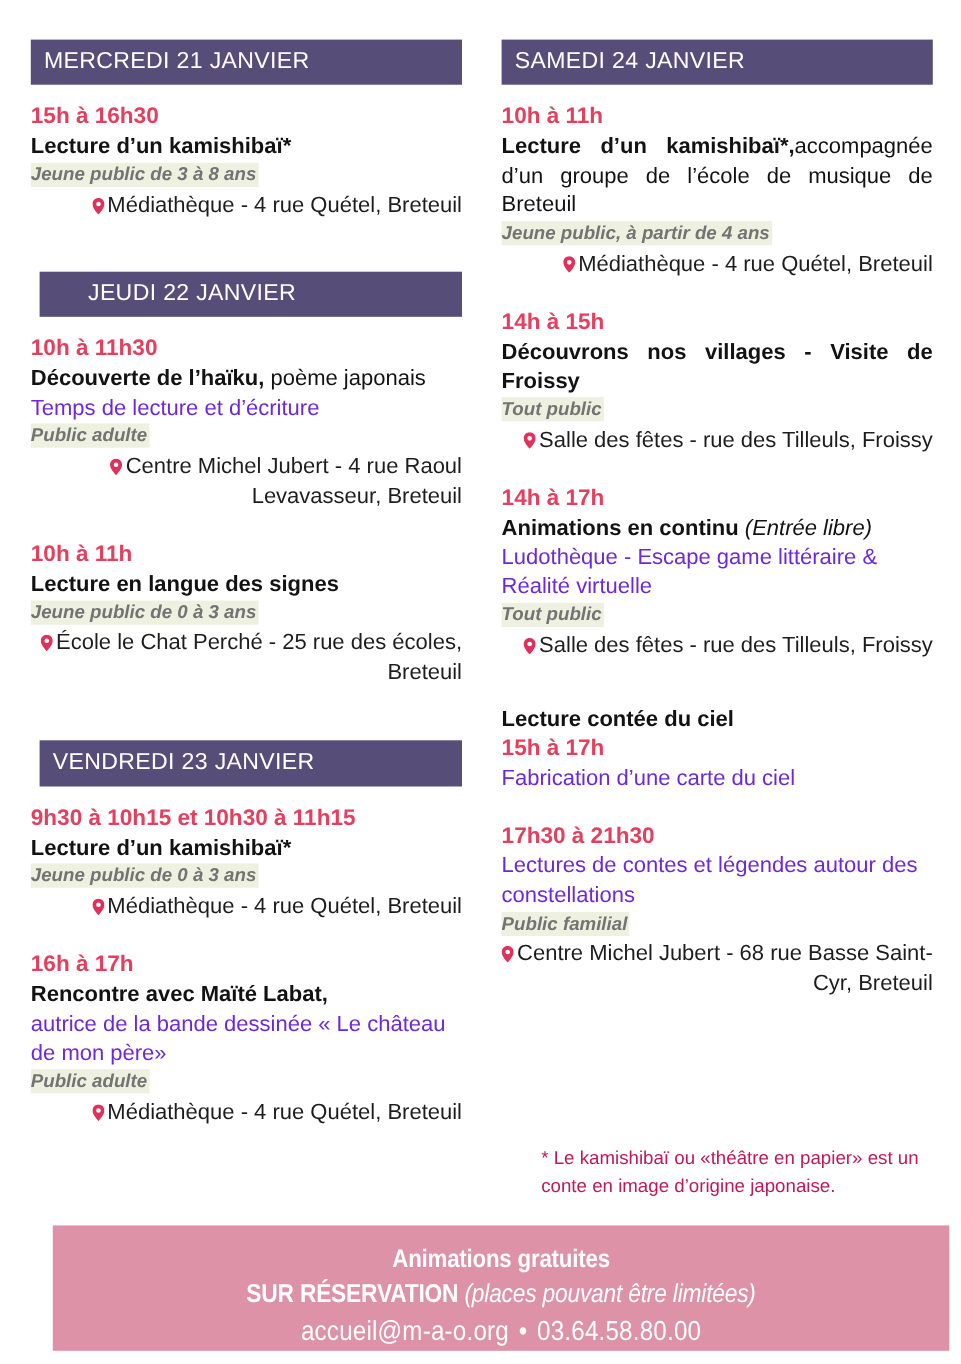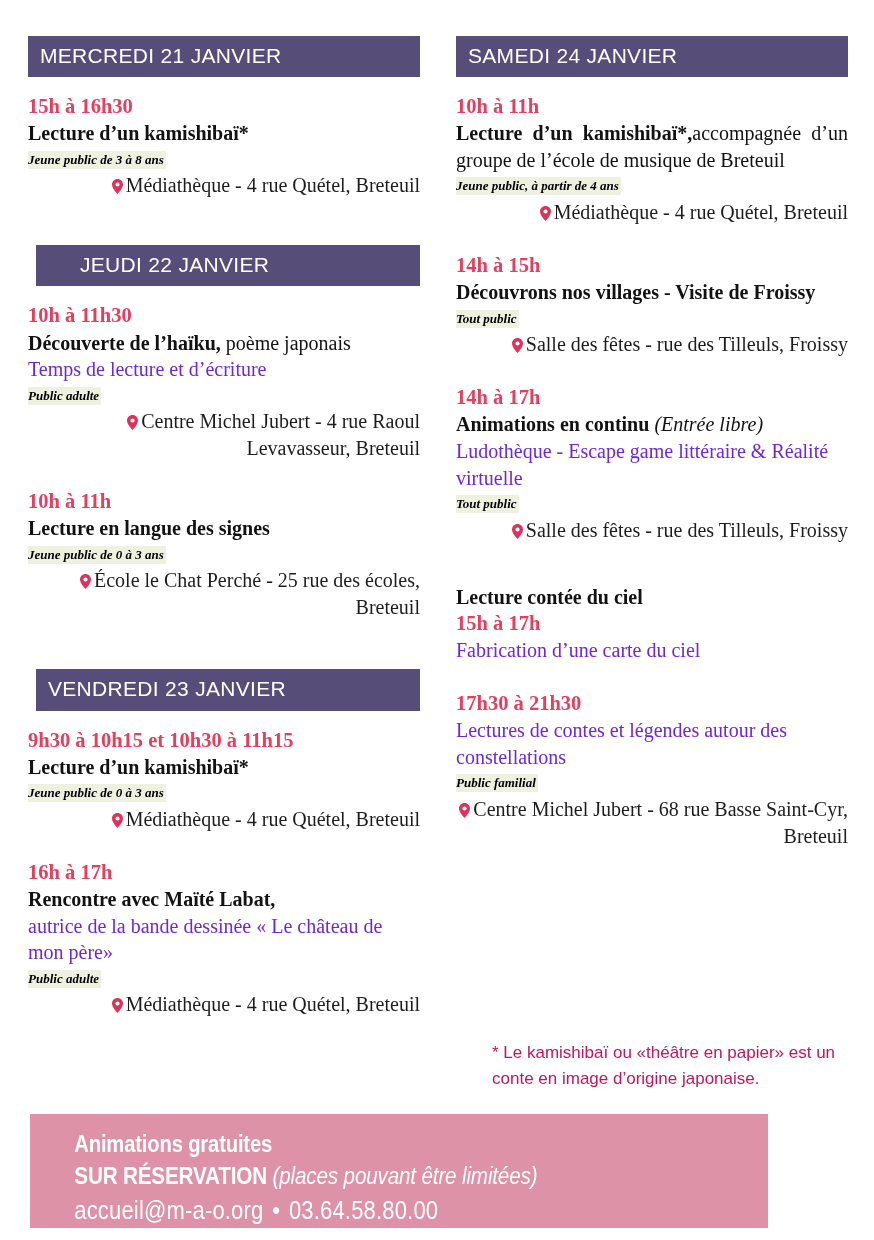--- a/index.html
+++ b/index.html
@@ -46,21 +46,20 @@
     line-height: 1.05;
     box-sizing: border-box;
   }
   .day-bar.indent {
     margin-left: 8px;
   }
 
   
   .event {
     margin-top: 16px;
-    font-family: Liberation Serif, serif;
   }
   .event.gap-lg { margin-top: 26px; }
 
   .time {
     color: #e3405f;
     font-weight: bold;
     font-size: 20.5px;
     line-height: 1.28;
     margin-bottom: 1px;
   }
@@ -89,22 +88,22 @@
   }
   .audience-wrap {
     line-height: 1.34;
     margin-top: 1px;
   }
   .audience {
     display: inline;
     background: #eef0e0;
     font-style: italic;
     font-weight: bold;
-    font-size: 13px;
-    color: #000000;
+    font-size: 17px;
+    color: #737373;
     box-decoration-break: clone;
     -webkit-box-decoration-break: clone;
     padding: 1px 2px 2px 0;
   }
   .place {
     font-size: 20px;
     line-height: 1.35;
     color: #1d1d1d;
     margin-top: 3px;
     position: relative;
@@ -125,26 +124,27 @@
     top: 1040px;
     width: 350px;
     font-size: 17px;
     line-height: 1.5;
     color: #be185d;
   }
 
   
   .footer {
     position: absolute;
-    left: 30px;
+    left: 48px;
     top: 1114px;
-    width: 738px;
+    width: 815px;
     height: 114px;
     background: #dd92a8;
     color: #ffffff;
+    text-align: center;
     box-sizing: border-box;
     padding-top: 14px;
   }
   .footer .line1 {
     font-size: 23px;
     font-weight: bold;
     line-height: 1.4;
     letter-spacing: -0.2px;
     transform: scaleX(0.88);
   }

